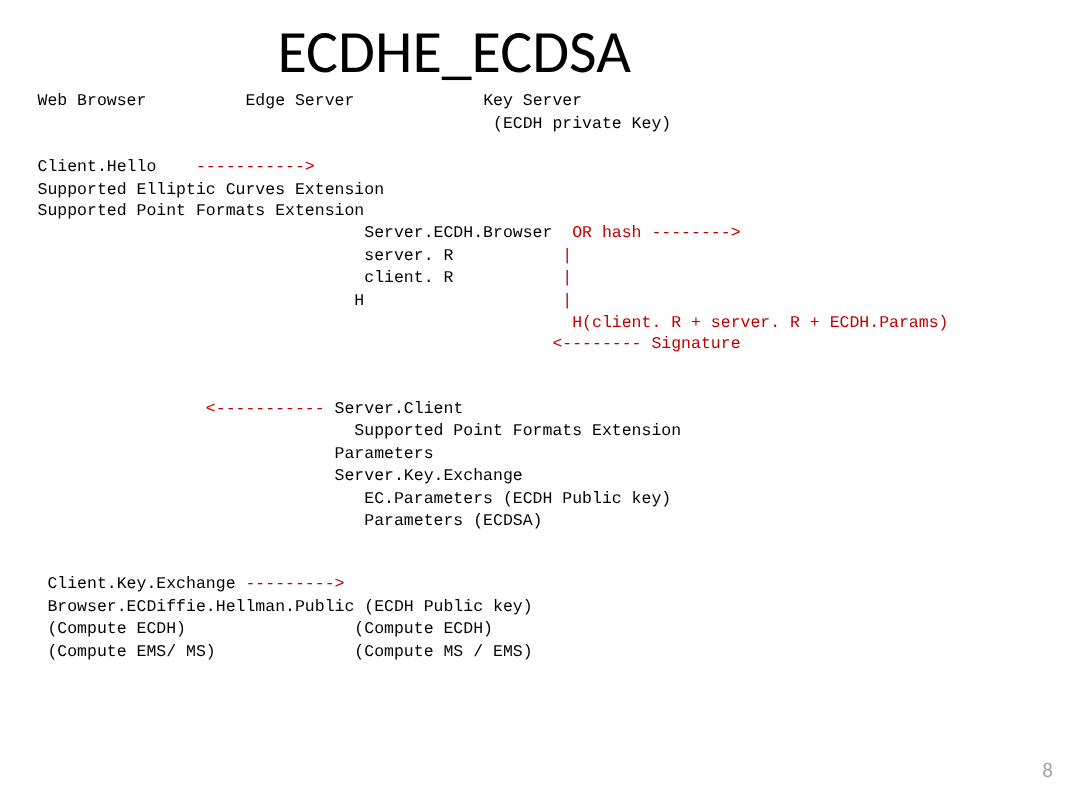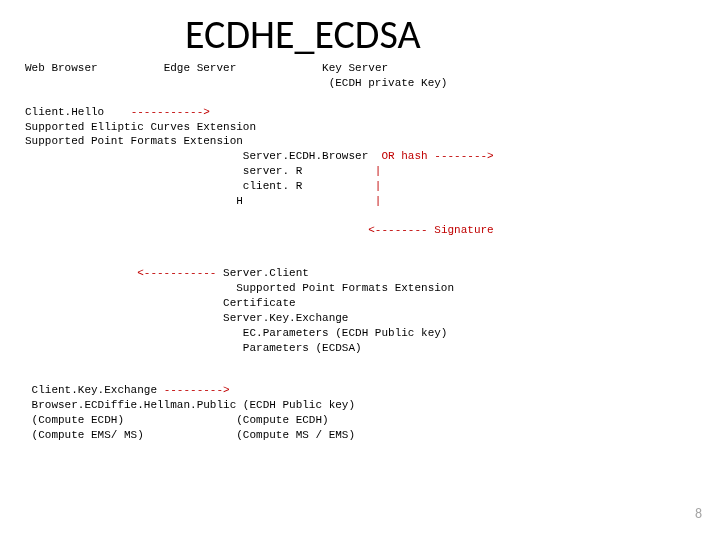--- a/index.html
+++ b/index.html
@@ -45,29 +45,29 @@
 
 <div class="sp"></div>
 
 <div class="row"><span class="blk">Client.Hello    </span><span class="red">-----------&gt;</span></div>
 <div class="row"><span class="blk">Supported Elliptic Curves Extension</span></div>
 <div class="row"><span class="blk">Supported Point Formats Extension</span></div>
 <div class="row"><span class="blk">                                 Server.ECDH.Browser  </span><span class="red">OR hash --------&gt;</span></div>
 <div class="row"><span class="blk">                                 server. R           </span><span class="red">|</span></div>
 <div class="row"><span class="blk">                                 client. R           </span><span class="red">|</span></div>
 <div class="row"><span class="blk">                                H                    </span><span class="red">|</span></div>
-<div class="row"><span class="blk">                                                      </span></div>
+<div class="row"><span class="blk">                                                      </span><span class="red">H(client. R + server. R + ECDH.Params)</span></div>
 <div class="row"><span class="blk">                                                    </span><span class="red">&lt;-------- Signature</span></div>
 
 <div class="sp"></div>
 <div class="sp"></div>
 
 <div class="row"><span class="blk">                 </span><span class="red">&lt;-----------</span><span class="blk"> Server.Client</span></div>
 <div class="row"><span class="blk">                                Supported Point Formats Extension</span></div>
-<div class="row"><span class="blk">                              Certificate</span></div>
+<div class="row"><span class="blk">                              Parameters</span></div>
 <div class="row"><span class="blk">                              Server.Key.Exchange</span></div>
 <div class="row"><span class="blk">                                 EC.Parameters (ECDH Public key)</span></div>
 <div class="row"><span class="blk">                                 Parameters (ECDSA)</span></div>
 
 <div class="sp"></div>
 <div class="sp"></div>
 
 <div class="row"><span class="blk"> Client.Key.Exchange </span><span class="red">---------&gt;</span></div>
 <div class="row"><span class="blk"> Browser.ECDiffie.Hellman.Public (ECDH Public key)</span></div>
 <div class="row"><span class="blk"> (Compute ECDH)                 (Compute ECDH)</span></div>

